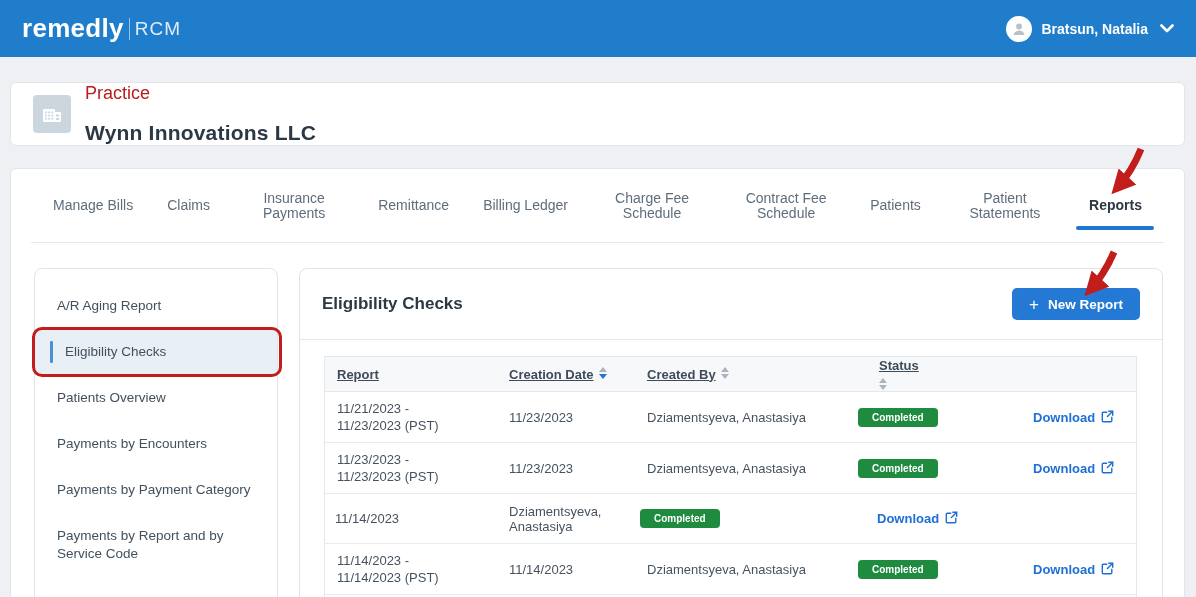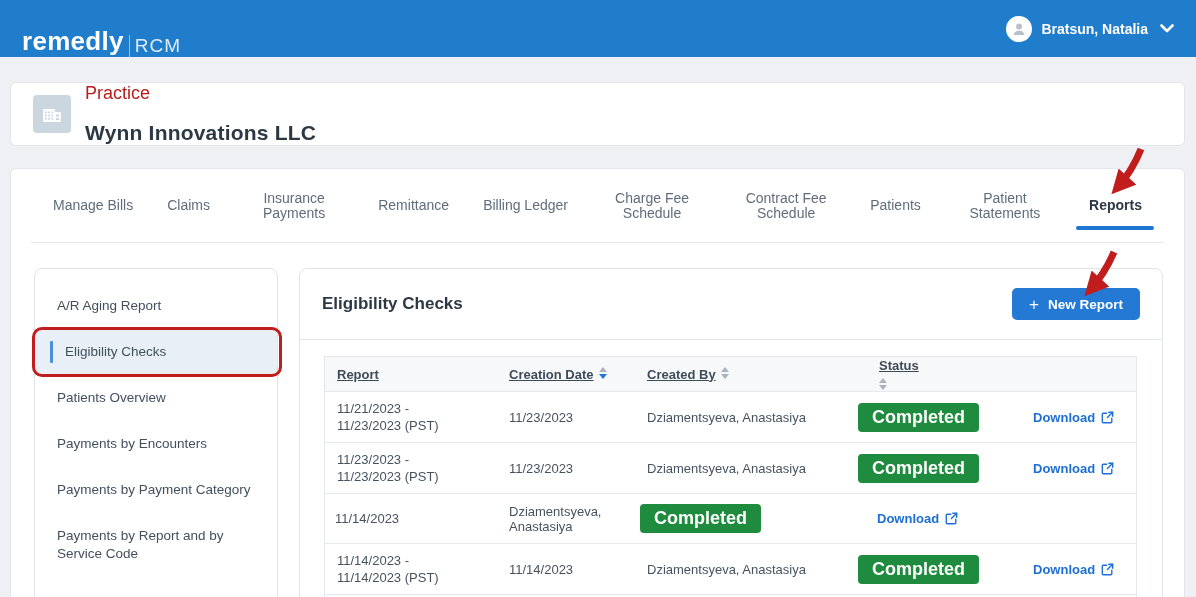--- a/index.html
+++ b/index.html
@@ -6,21 +6,21 @@
   html, body { width:1196px; height:597px; margin:0; overflow:hidden; }
   body {
     background:#eef0f3;
     font-family:"Liberation Sans", sans-serif;
     position:relative;
     -webkit-font-smoothing:antialiased;
   }
 
   
   .navbar { height:57px; background:#1f7dcb; display:flex; align-items:stretch; color:#fff; }
-  .brand { display:flex; align-items:flex-end; padding:0 28px 0 22px; gap:5px; }
+  .brand { display:flex; align-items:center; padding:0 28px 0 22px; gap:5px; }
   .brand-name { font-size:26px; font-weight:bold; letter-spacing:.3px; }
   .brand-sep { width:1px; height:22px; background:rgba(255,255,255,.55); }
   .brand-suffix { font-size:19px; color:rgba(255,255,255,.85); letter-spacing:1px; }
   .nav-items { display:flex; align-items:stretch; }
   .nav-item { display:flex; align-items:center; padding:0 27px; font-size:14px; font-weight:bold; cursor:pointer; }
   .nav-item.active { background:#1a61a3; }
   .nav-user { margin-left:auto; display:flex; align-items:center; gap:9px; padding-right:22px; font-size:14px; font-weight:bold; cursor:pointer; }
   .avatar { width:26px; height:26px; border-radius:50%; background:#fff; display:flex; align-items:center; justify-content:center; flex:0 0 auto; }
   .chev { margin-left:3px; display:flex; }
 
@@ -74,22 +74,22 @@
   .th:nth-child(4) { padding-left:24px;flex-direction:column; }
   .sort { display:none; flex-direction:column; gap:2px; }
   .sort.show { display:inline-flex; }
   .tri-up { width:0; height:0; border-left:4px solid transparent; border-right:4px solid transparent; border-bottom:5px solid #aab4bf; }
   .tri-down { width:0; height:0; border-left:4px solid transparent; border-right:4px solid transparent; border-top:5px solid #aab4bf; }
   .sort.desc .tri-down { border-top-color:#1e78d2; }
   .td { padding-left:10px; }
   .td.report { padding:8px 36px 8px 12px; line-height:17px; }
   .td.status { padding-left:3px; }
   .td.action { padding-left:22px; }
-  .badge { display:inline-block; background:#1f8b3e; color:#fff; font-size:18px; font-weight:bold; padding:4px 14px; border-radius:4px; }
-  .download { display:inline-flex; align-items:center; gap:6px; color:#1d6fd6; font-size:13px; font-weight:bold; text-decoration:none; cursor:pointer; }
+  .badge { display:inline-block; background:#1f8b3e; color:#fff; font-size:10px; font-weight:bold; padding:4px 14px; border-radius:4px; }
+  .download { display:inline-flex; gap:6px; color:#1d6fd6; font-size:13px; font-weight:bold; text-decoration:none; cursor:pointer; }
   .t-partial { height:12px; background:#fff; }
 
   
   .arrows { position:absolute; left:0; top:0; width:1196px; height:597px; pointer-events:none; z-index:40; }
 </style>
 </head>
 <body>
 
 <div class="navbar">
   <div class="brand">

